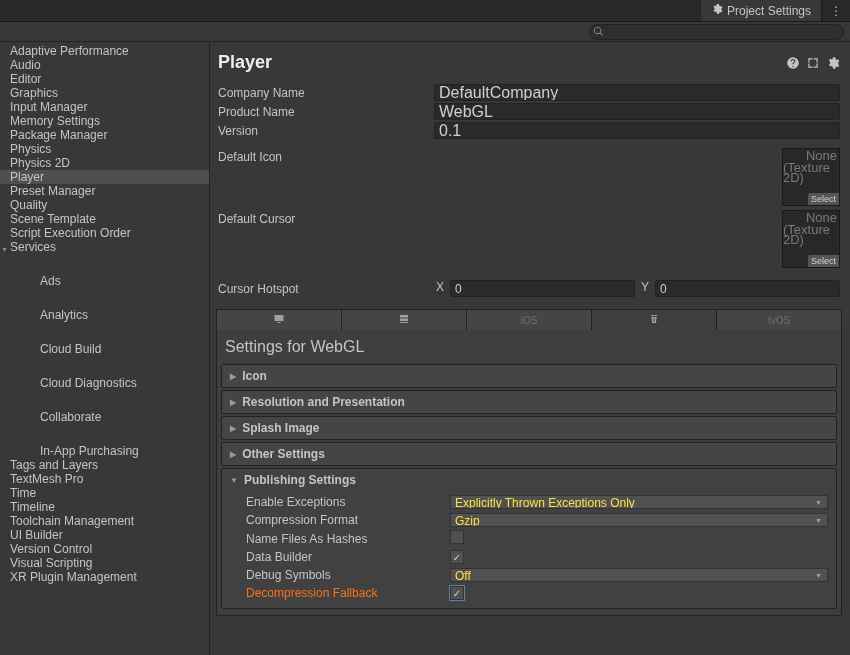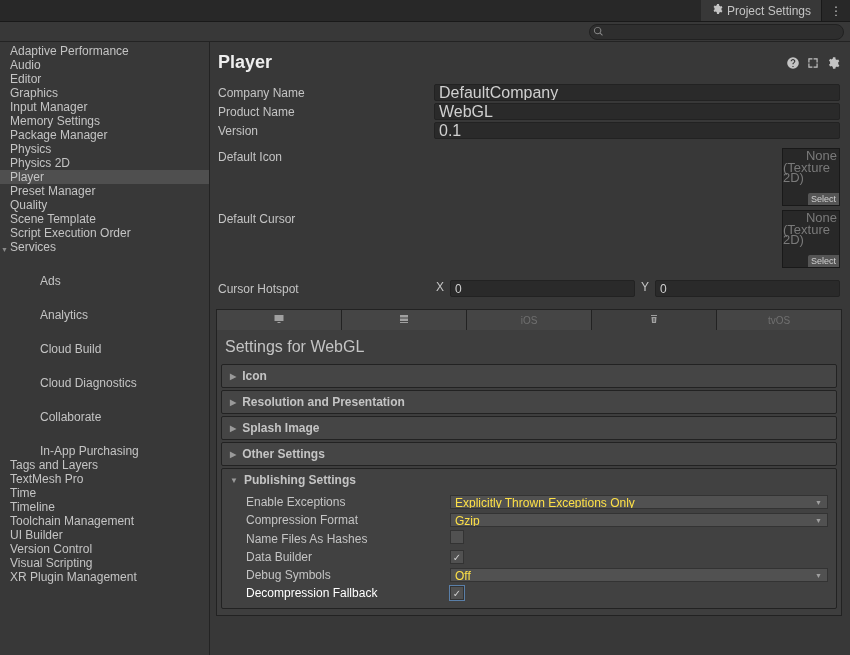--- a/index.html
+++ b/index.html
@@ -61,21 +61,21 @@
 .foldout { background: #454545; border: 1px solid #222; border-radius: 2px; margin: 2px 0; padding: 4px 8px; display: flex; align-items: center; gap: 6px; cursor: pointer; font-weight: 600; }
 .foldout .tri { font-size: 8px; color: #9a9a9a; }
 
 .pub-section { background: #414141; border: 1px solid #222; border-radius: 2px; margin: 2px 0; }
 .pub-header { padding: 4px 8px; display: flex; align-items: center; gap: 6px; cursor: pointer; font-weight: 600; }
 .pub-header .tri { font-size: 8px; color: #9a9a9a; }
 .pub-body { padding: 2px 2px 6px 24px; }
 
 .pub-row { display: flex; align-items: center; padding: 1px 0; min-height: 18px; }
 .pub-label { width: 204px; flex-shrink: 0; }
-.pub-label.highlight { color: #ffffff; }
+.pub-label.highlight { color: #f97316; }
 .pub-control { flex: 1; padding-right: 6px; }
 .dropdown { width: 100%; height: 14px; background: #515151; border: 1px solid #333; color: #fde047; padding: 0 4px; font-size: 12px; outline: none; border-radius: 0; appearance: none; position: relative; }
 .dropdown-wrap { position: relative; width: 100%; }
 .dropdown-wrap::after { content: "▼"; font-size: 7px; position: absolute; right: 6px; top: 4px; color: #a0a0a0; pointer-events: none; }
 .checkbox { width: 14px; height: 14px; background: #515151; border: 1px solid #333; display: inline-flex; align-items: center; justify-content: center; font-size: 10px; color: #d0d0d0; cursor: pointer; }
 .checkbox.checked::after { content: "✓"; }
 .checkbox.focused { outline: 1px solid #5a7fa8; }
 </style>
 </head>
 <body>

